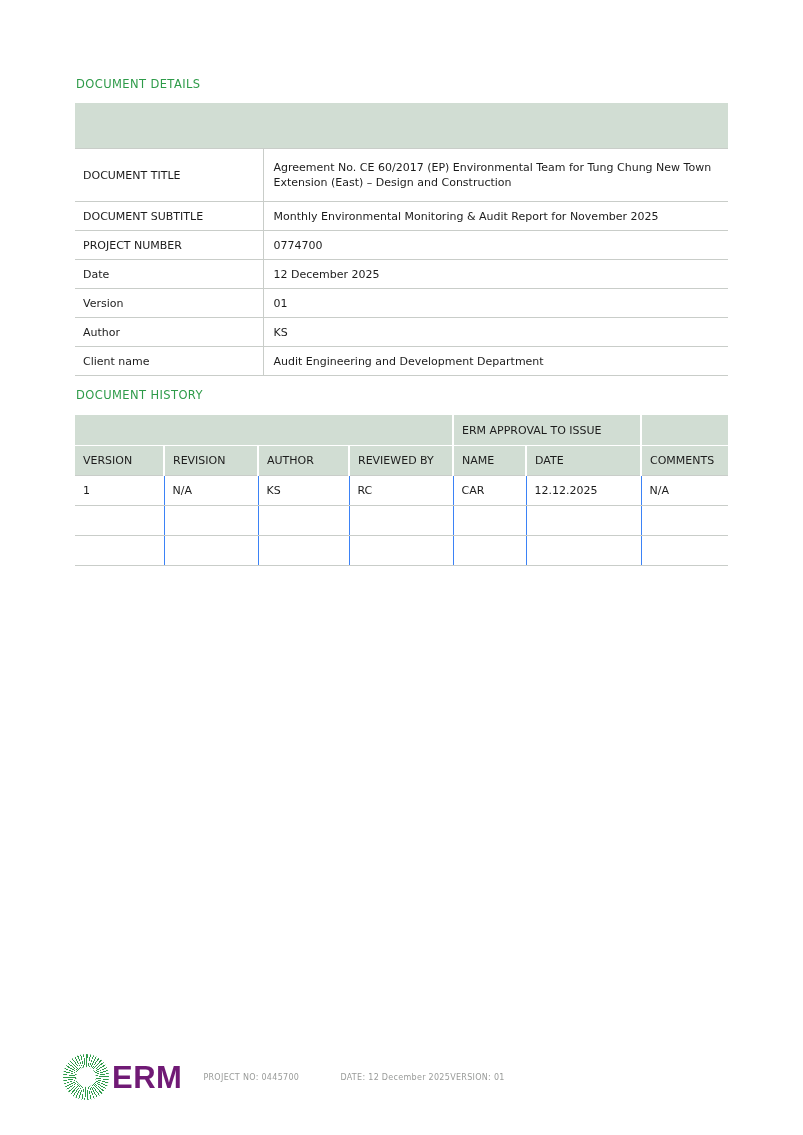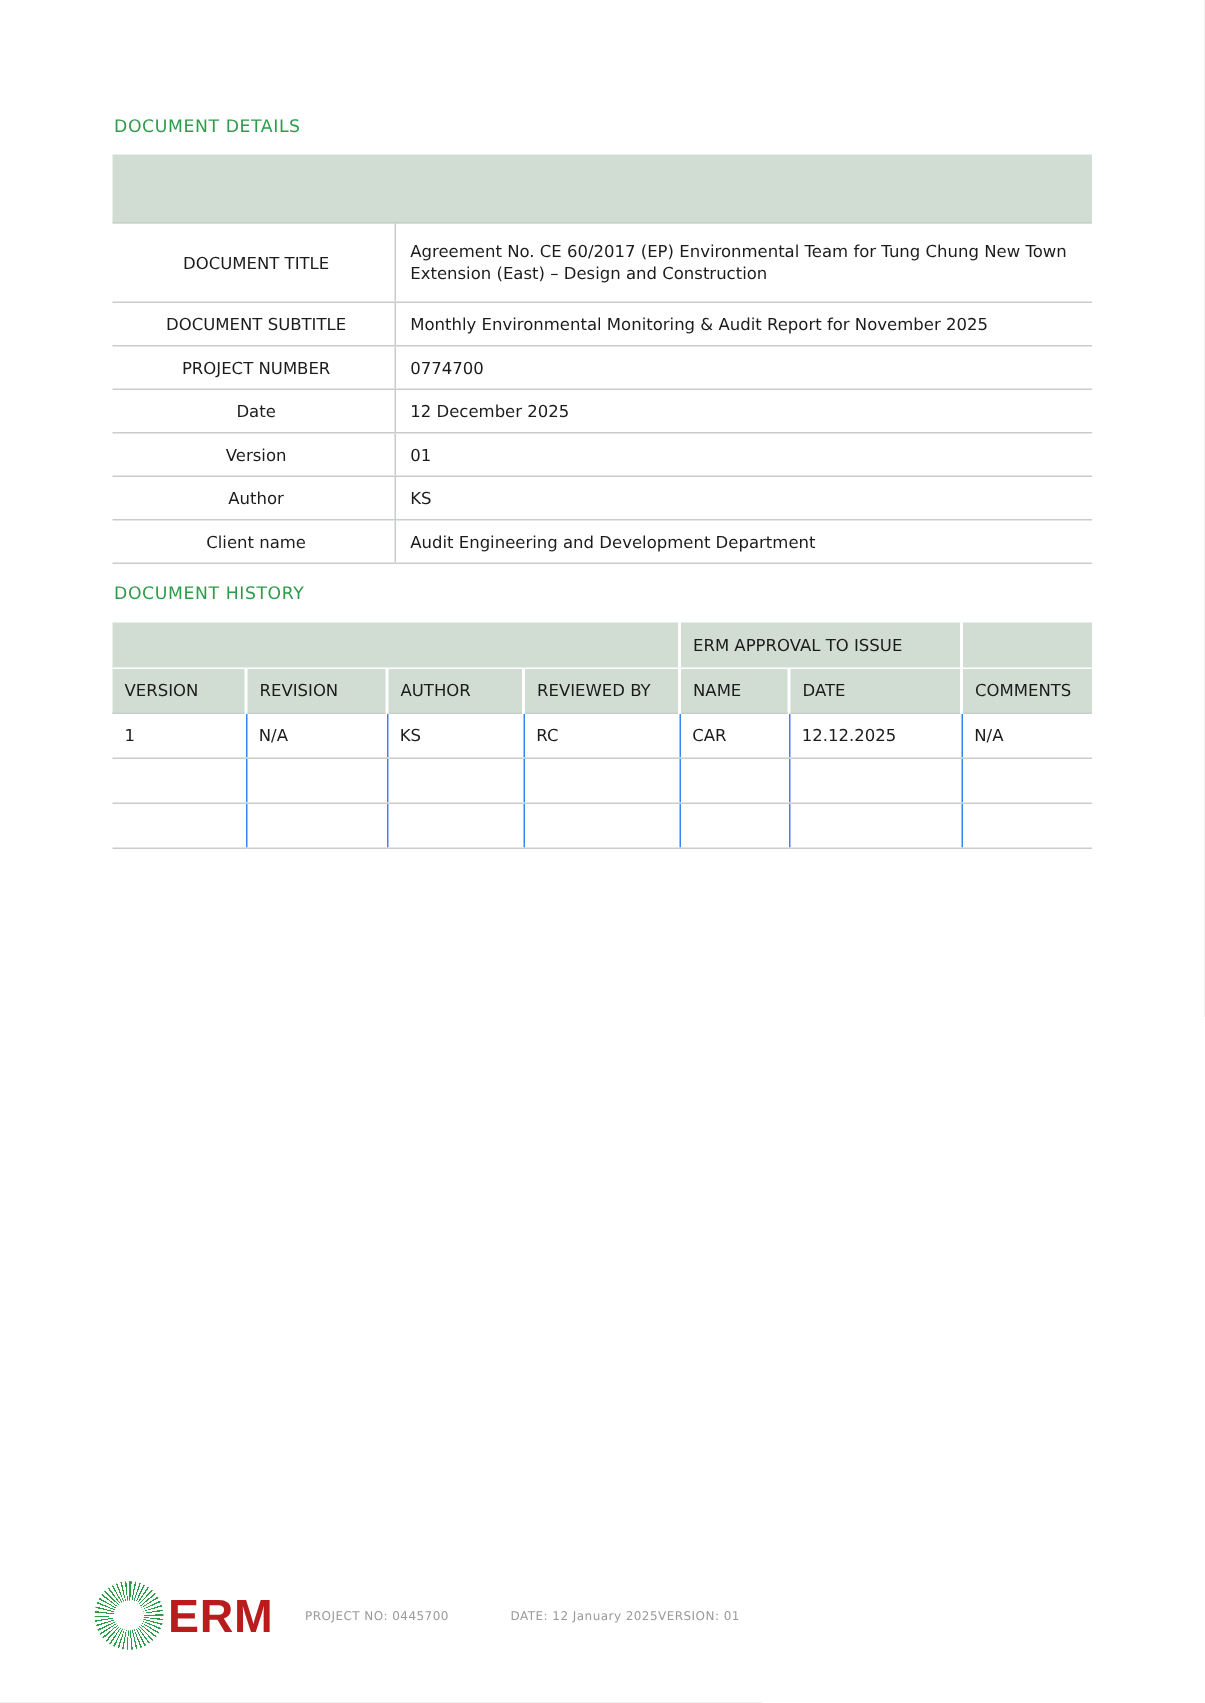--- a/index.html
+++ b/index.html
@@ -20,21 +20,21 @@
     white-space:nowrap;
   }
   #heading-details { left:76px; top:77px; }
   #heading-history { left:76px; top:388px; }
 
   
   table { border-collapse:collapse; table-layout:fixed; }
   #details-table { position:absolute; left:75px; top:103px; width:653px; }
   #details-table td { font-size:11px; vertical-align:middle; border-bottom:1px solid #c9cdc9; }
   #details-table .bar { background:var(--header_fill, #d1ddd3); height:43px; }
-  #details-table .lbl { padding:0 4px 0 8px; height:28px;text-align:center; }
+  #details-table .lbl { padding:0 4px 0 8px; height:28px; }
   #details-table .val { border-left:1px solid #c9cdc9; padding:4px 8px 4px 10px; line-height:15px; }
   #details-table .title-row td { height:44px; }
 
   
   #history-table { position:absolute; left:75px; top:415px; width:653px; }
   #history-table td { font-size:11px; vertical-align:middle; padding-left:8px; }
   #history-table .hcell { background:var(--header_fill, #d1ddd3); height:28px;margin-left:28px; }
   #history-table .group-row td { border-bottom:1px solid #ffffff; }
   #history-table .group { border-left:2px solid #ffffff; border-right:2px solid #ffffff; }
   #history-table .head-row .hcell { height:27px; border-bottom:1px solid #c9cdc9; }
@@ -52,21 +52,21 @@
     background:
       repeating-conic-gradient(from 2deg, var(--accent_green, #2e9b49) 0deg 2.6deg, rgba(0,0,0,0) 2.6deg 7.8deg);
     position:relative; flex:0 0 auto;
   }
   .erm-burst::after {
     content:''; position:absolute; left:13px; top:13px; right:13px; bottom:13px;
     background:#ffffff; border-radius:50%;
   }
   .erm-wordmark {
     font-family:"Liberation Sans", sans-serif;
-    font-size:31px; font-weight:700; color:#b91c1c;
+    font-size:31px; font-weight:700; color:#701a75;
     letter-spacing:0.5px; margin-left:3px; line-height:1;
   }
   .footer-text {
     margin-left:21px;
     font-size:8px; line-height:15px; letter-spacing:0.3px;
     color:#999b99; white-space:nowrap;
   }
   .footer-text .proj { display:inline-block; width:137px; }
 </style>
 </head>
@@ -170,17 +170,17 @@
         <td></td>
         <td></td>
       </tr>
     </tbody>
   </table>
 
   <div class="footer">
     <div class="erm-burst"></div>
     <div class="erm-wordmark">ERM</div>
     <div class="footer-text">
-      <div><span class="proj">PROJECT NO: 0445700</span><span>DATE: 12 January 2025</span><span>VERSION: 01</span></div>
+      <div><span class="proj">PROJECT NO: 0445700</span><span>DATE: 12 December 2025</span><span>VERSION: 01</span></div>
     </div>
   </div>
 
 </div>
 
 </body></html>

